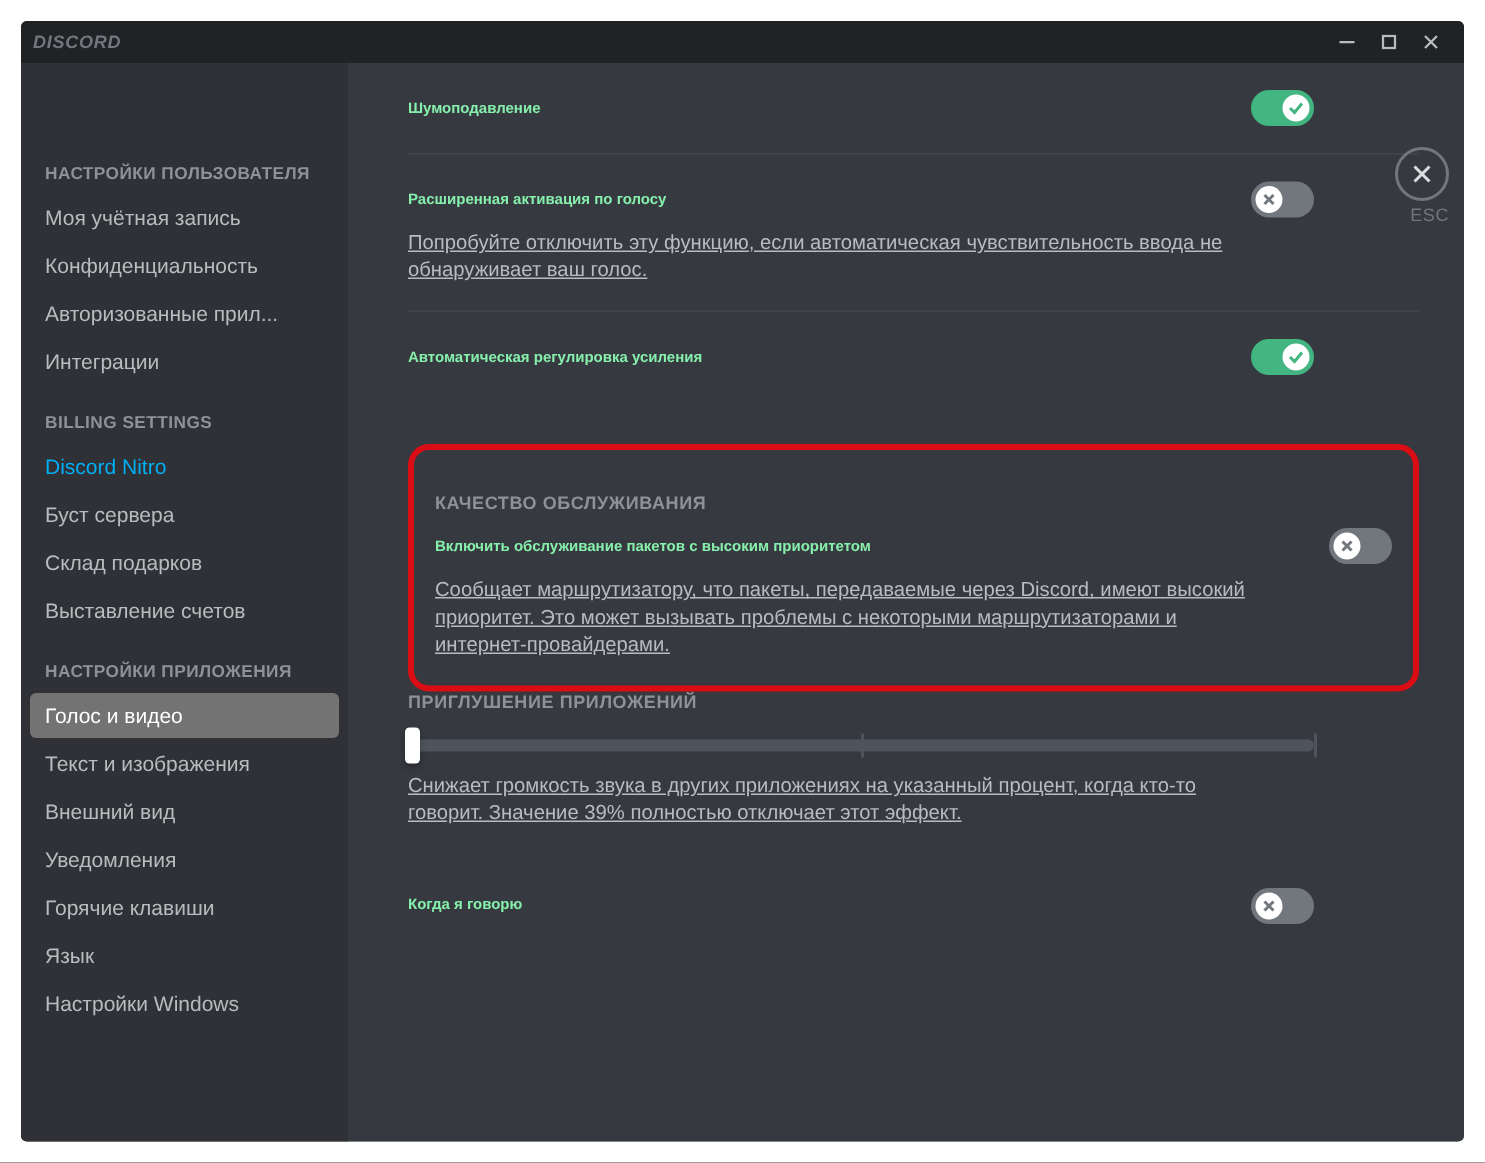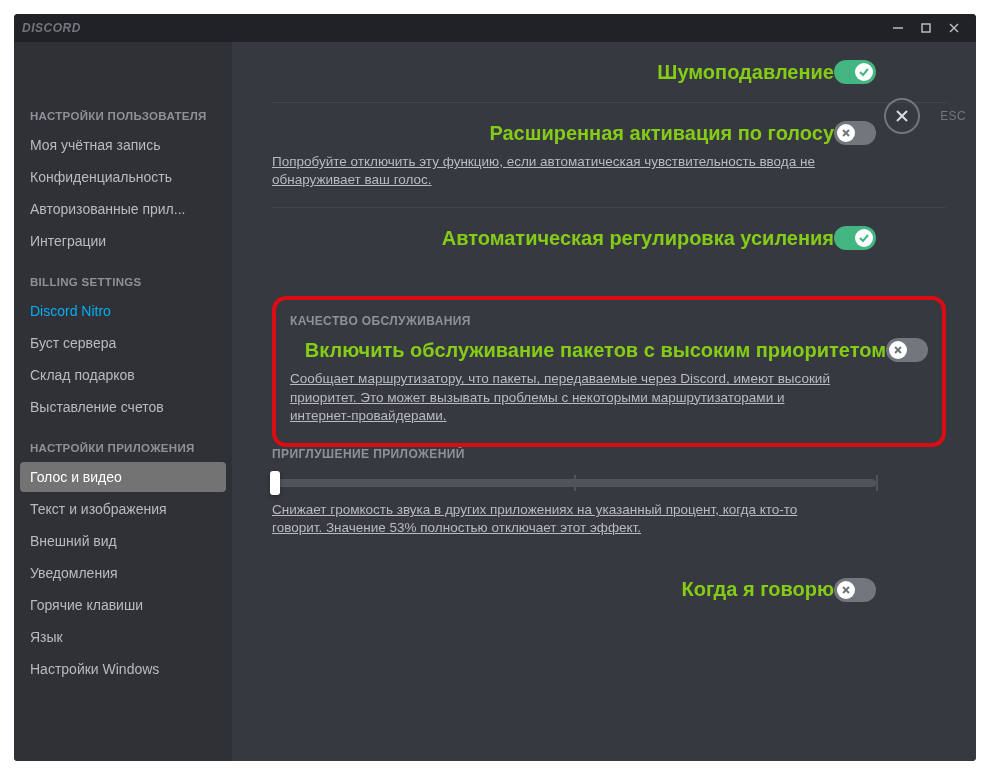--- a/index.html
+++ b/index.html
@@ -77,47 +77,46 @@
   }
   .side-item.accent { color: #00aff4; }
   .content {
     flex: 1;
     padding: 0 30px 0 40px;
     position: relative;
   }
   .esc-wrap {
     position: absolute;
     top: 56px; right: 10px;
-    display:flex; flex-direction:row; align-items:center;
-    gap: 20px;
+    display:flex; flex-direction:column; align-items:flex-end;
+    gap: 2px;
   }
   .esc-btn {
     width: 36px; height: 36px;
     border: 2px solid #72767d;
     border-radius: 50%;
     display:flex; align-items:center; justify-content:center;
     color: #dcddde;
   }
   .esc-btn svg { width: 16px; height: 16px; }
   .esc-label { color: #72767d; font-size: 12px; letter-spacing: .4px; }
   .setting {
     padding: 18px 70px 18px 0;
     border-bottom: 1px solid rgba(79,84,92,.48);
   }
   .setting:first-child { padding-top: 30px; }
   .setting.no-border { border-bottom: none; }
   .setting-row {
     display:flex; align-items:center;
   }
   .setting-title {
-    color: #84cc16;
-    font-size: 20px;
+    color: #86efac;
+    font-size: 10px;
     font-weight: 600;
     flex: 1;
-    text-align: right;
   }
   .setting-desc {
     color: #b9bbbe;
     font-size: 13.5px;
     line-height: 1.35;
     margin-top: 8px;
     max-width: 560px;
     text-decoration: underline;
   }
   .toggle {
@@ -138,21 +137,21 @@
   .toggle.on .knob { left: auto; right: 3px; }
   .toggle .knob svg { width: 12px; height: 12px; }
   .section-heading {
     color: #8e9297;
     font-size: 12px;
     font-weight: 700;
     letter-spacing: .4px;
   }
   .qos-block {
     margin-top: 28px;
-    padding: 14px 14px 18px 14px;
+    padding: 28px 14px 18px 14px;
     border: 4px solid #d90d13;
     border-radius: 14px;
     position: relative;
   }
   .qos-block .section-heading { margin-bottom: 10px; }
   .qos-block .setting-row { padding-right: 0px; }
   .qos-block .setting-desc { max-width: 540px; }
   .attn-block {
     padding-right: 70px;
   }
@@ -303,21 +302,21 @@
         <div class="setting-desc">Сообщает маршрутизатору, что пакеты, передаваемые через Discord, имеют высокий приоритет. Это может вызывать проблемы с некоторыми маршрутизаторами и интернет-провайдерами.</div>
       </div>
 
       <div class="attn-block">
         <div class="section-heading">ПРИГЛУШЕНИЕ ПРИЛОЖЕНИЙ</div>
         <div class="slider-track">
           <div class="notch" style="left:50%"></div>
           <div class="notch" style="left:100%"></div>
           <div class="slider-handle"></div>
         </div>
-        <div class="setting-desc" style="margin-top:14px">Снижает громкость звука в других приложениях на указанный процент, когда кто-то говорит. Значение 53% полностью отключает этот эффект.</div>
+        <div class="setting-desc" style="margin-top:14px">Снижает громкость звука в других приложениях на указанный процент, когда кто-то говорит. Значение 39% полностью отключает этот эффект.</div>
       </div>
 
       <div class="speak-setting">
         <div class="setting-row">
           <div class="setting-title">Когда я говорю</div>
           <div class="toggle">
             <div class="knob">
               <svg viewBox="0 0 12 12">
                   <line x1="3" y1="3" x2="9" y2="9" stroke="#72767d" stroke-width="2"></line>
                   <line x1="9" y1="3" x2="3" y2="9" stroke="#72767d" stroke-width="2"></line>

